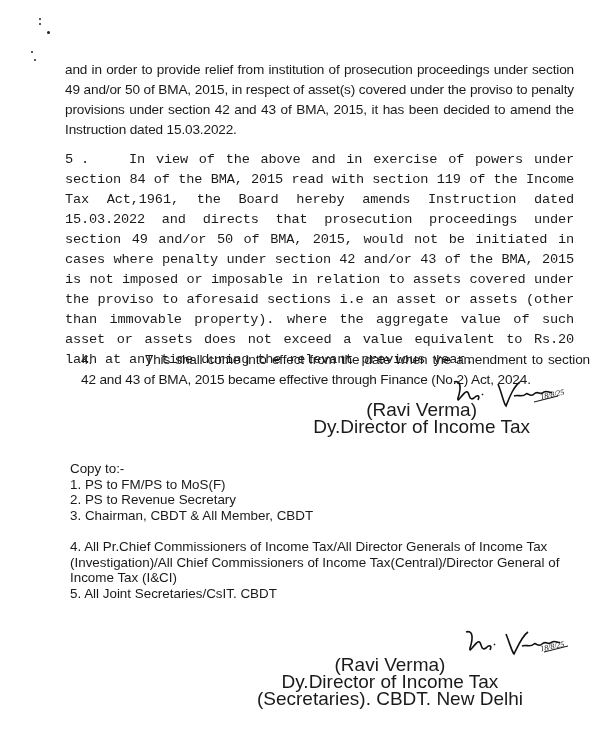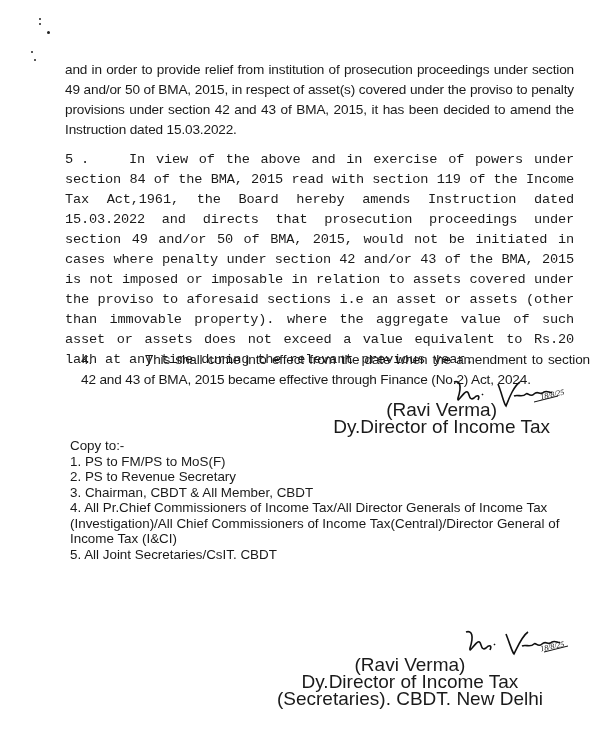--- a/index.html
+++ b/index.html
@@ -1,38 +1,38 @@
 <!DOCTYPE html>
 <html><head>
 <meta charset="utf-8">
 <style>
   html, body { margin: 0; padding: 0; background: #ffffff; }
   body {
     width: 602px; height: 753px; position: relative; overflow: hidden;
     font-family: "Liberation Sans", sans-serif; color: #1a1a1a;
   }
-  .page { position: absolute; left: 0; top: 0; width: 558px; height: 753px; background: #fff; padding-left: 20px; }
+  .page { position: absolute; left: 0; top: 0; width: 558px; height: 753px; background: #fff; }
   .speck { position: absolute; background: #222; border-radius: 50%; }
   .para {
     position: absolute; left: 65px; width: 509px;
     font-size: 13.6px; line-height: 20px; text-align: justify;
     letter-spacing: -0.15px;
   }
   .para .num { display: inline-block; width: 64px; }
   .sig-block {
     position: absolute; right: 28px; text-align: center;
     font-size: 19px; line-height: 17px;
   }
   .sig-scribble { position: absolute; }
   .copy {
     position: absolute; left: 70px; width: 520px;
     font-size: 13.4px; line-height: 15.5px;
   }
   .copy div { white-space: nowrap; }
-  .copy .wrap { white-space: normal; }
+  .copy .wrap { white-space: normal; margin-top: 16px; }
 </style>
 </head>
 <body>
 
 <div class="page">
 
   <div class="speck" style="left:39px;top:18px;width:2px;height:2px;"></div>
   <div class="speck" style="left:39px;top:23px;width:2px;height:2px;"></div>
   <div class="speck" style="left:47px;top:31px;width:3px;height:3px;"></div>
   <div class="speck" style="left:31px;top:51px;width:2px;height:2px;"></div>
@@ -53,21 +53,21 @@
     <path d="M50 8 C54 18, 56 28, 58 30 C62 20, 66 10, 72 6 M66 20 C70 18, 74 22, 78 18 C80 16, 82 22, 86 18 C90 14, 92 20, 96 16 C100 14, 102 18, 104 16" stroke="#111" stroke-width="1.6" fill="none"></path>
     <path d="M86 26 L110 20" stroke="#111" stroke-width="1" fill="none"></path>
   </svg>
   <div style="position:absolute;left:540px;top:390px;font-size:8px;font-style:italic;transform:rotate(-12deg);color:#111;font-family:'Liberation Serif',serif;">18/8/25</div>
 
   <div class="sig-block" style="top:401px;">
     <div>(Ravi Verma)</div>
     <div>Dy.Director of Income Tax</div>
   </div>
 
-  <div class="copy" style="top:438px;">
+  <div class="copy" style="top:461px;">
     <div>Copy to:-</div>
     <div>1. PS to FM/PS to MoS(F)</div>
     <div>2. PS to Revenue Secretary</div>
     <div>3. Chairman, CBDT &amp; All Member, CBDT</div>
     <div class="wrap" style="width:515px;">4. All Pr.Chief Commissioners of Income Tax/All Director Generals of Income Tax (Investigation)/All Chief Commissioners of Income Tax(Central)/Director General of Income Tax (I&amp;CI)</div>
     <div>5. All Joint Secretaries/CsIT. CBDT</div>
   </div>
 
   <svg class="sig-scribble" style="left:460px;top:626px;" width="120" height="34" viewBox="0 0 120 34">
     <path d="M6 6 C12 4, 14 10, 10 22 C9 28, 14 18, 18 16 C22 14, 20 26, 26 22 C30 18, 32 20, 30 24 M34 18 l1 1" stroke="#111" stroke-width="1.6" fill="none"></path>

